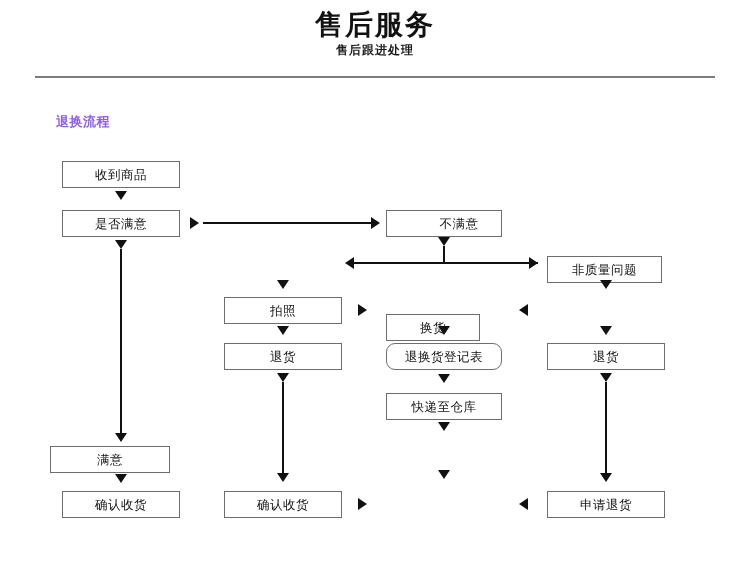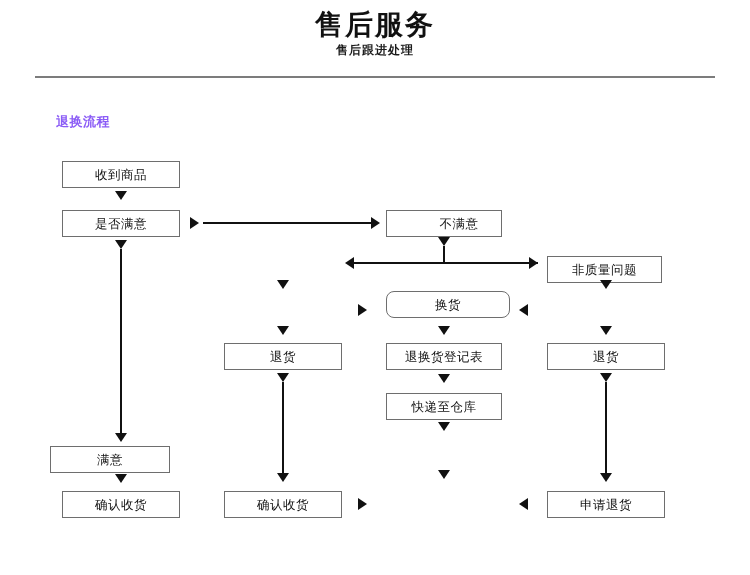--- a/index.html
+++ b/index.html
@@ -140,23 +140,24 @@
 </div>
 
 <div id="section-heading">退换流程</div>
 
 <div id="flow">
 
   <div class="node" style="left: 62px; top: 210px; width: 118px;">是否满意</div>
   <div class="node" style="left: 62px; top: 161px; width: 118px;">收到商品</div>
   <div class="node" style="left: 386px; top: 210px; width: 116px; padding-left: 30px;">不满意</div>
   <div class="node" style="left: 547px; top: 236px; width: 115px; margin-top: 20px;">非质量问题</div>
-  <div class="node" style="left: 386px; top: 291px; width: 124px; border-radius: 8px;">换货</div>
+  <div class="node" style="left: 224px; top: 297px; width: 118px;">拍照</div>
+  <div class="node" style="left: 386px; top: 314px; width: 94px;">换货</div>
   <div class="node" style="left: 224px; top: 343px; width: 118px;">退货</div>
-  <div class="node" style="left: 386px; top: 343px; width: 116px;">退换货登记表</div>
+  <div class="node" style="left: 386px; top: 343px; width: 116px; border-radius: 9px;">退换货登记表</div>
   <div class="node" style="left: 547px; top: 343px; width: 118px;">退货</div>
   <div class="node" style="left: 386px; top: 393px; width: 116px;">快递至仓库</div>
   <div class="node" style="left: 50px; top: 446px; width: 120px;">满意</div>
   <div class="node" style="left: 62px; top: 491px; width: 118px;">确认收货</div>
   <div class="node" style="left: 224px; top: 491px; width: 118px;">确认收货</div>
   <div class="node" style="left: 547px; top: 491px; width: 118px;">申请退货</div>
 
   <div class="arrow-down" style="left:115px; top:191px;"></div>
 
   <div class="arrow-right" style="left:190px; top:217px;"></div>

